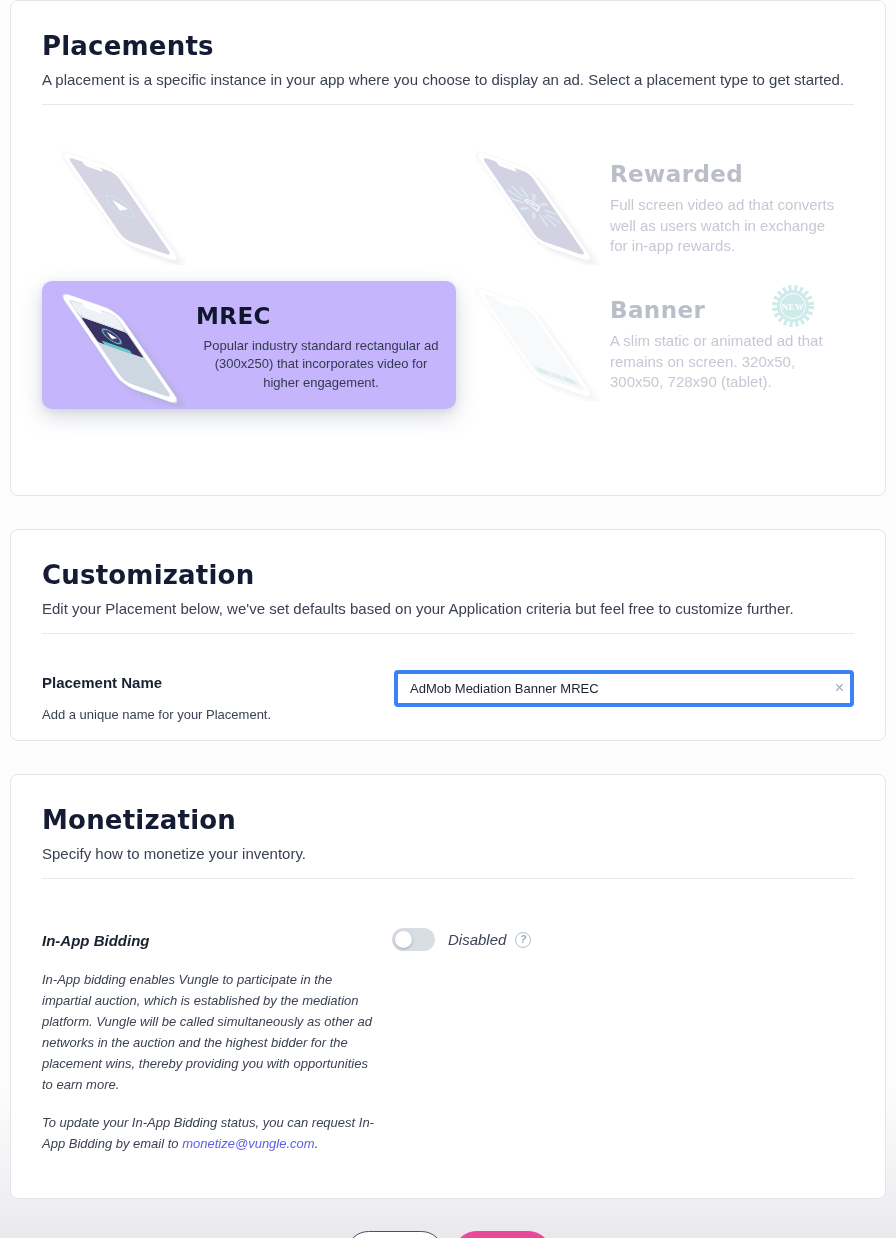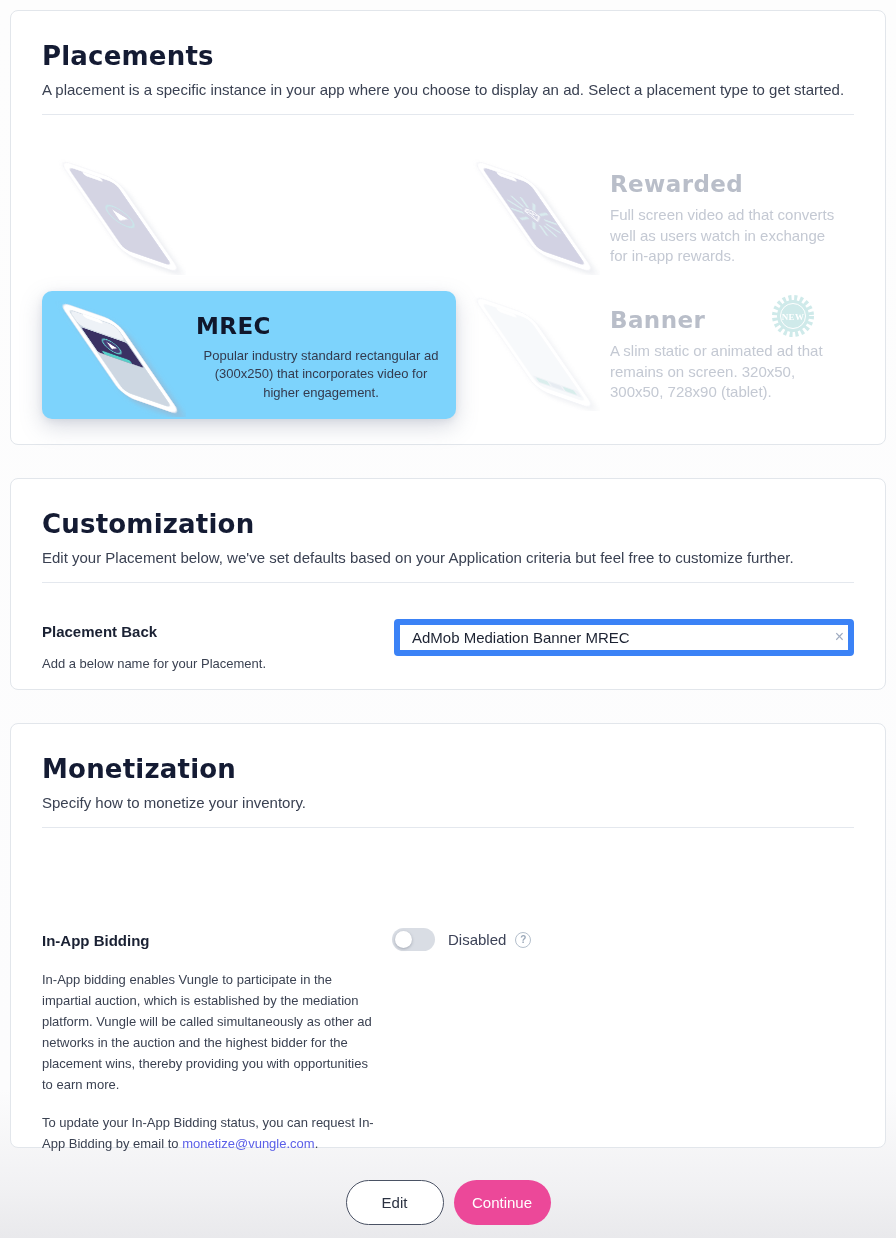--- a/index.html
+++ b/index.html
@@ -22,21 +22,21 @@
     font-size: 26px;
     font-weight: 700;
     color: #141b33;
     letter-spacing: 0.2px;
     margin-bottom: 10px;
   }
   .section-desc { font-size: 15px; color: #3a4152; }
   .divider { border: none; border-top: 1px solid #e4e8ee; margin: 16px 31px 0 31px; }
 
   
-  #placements-card { margin-top: 10px; height: 435px; }
+  #placements-card { margin-top: 0; height: 496px; }
   .placement-grid {
     display: grid;
     grid-template-columns: 414px 400px;
     margin: 34px 0 0 31px;
   }
   .placement-item {
     display: flex;
     align-items: flex-start;
     padding: 10px 10px 10px 12px;
     border-radius: 10px;
@@ -48,53 +48,53 @@
   .p-title {
     font-family: "DejaVu Sans", sans-serif;
     font-size: 23px;
     font-weight: 700;
     letter-spacing: 0.4px;
     color: #b9bec9;
     margin-bottom: 8px;
   }
   .p-desc { font-size: 15px; line-height: 1.38; color: #c4c9d3; }
   .placement-item.selected {
-    background: #7dd3fc;
+    background: #c4b5fd;
     box-shadow: 0 8px 22px rgba(125,135,158,0.30), 0 2px 6px rgba(125,135,158,0.15);
     margin-top: 6px;
     height: 128px;
   }
   .placement-item.selected .p-title { color: #10172c; }
   .placement-item.selected .p-desc { color: #333a4e; font-size: 13px; line-height: 1.42; text-align: center; }
   .banner-item { position: relative; }
   .new-badge { position: absolute; top: 8px; right: 40px; width: 46px; height: 46px; }
 
   
   #customization-card { margin-top: 33px; height: 212px; }
   .field-row { display: flex; align-items: flex-start; padding: 36px 31px 0 31px; }
   .field-label { font-size: 15px; font-weight: 700; color: #1a2133; padding-top: 4px; }
   .field-hint { font-size: 13px; color: #3b4252; margin-top: 16px; }
   .input-wrap { margin-left: auto; position: relative; width: 460px; }
   .text-input {
     width: 100%; height: 37px;
-    border: 6px solid #3b82f6; border-radius: 4px;
+    border: 4px solid #3b82f6; border-radius: 4px;
     padding: 0 34px 0 12px;
     font-family: "Liberation Sans", sans-serif;
-    font-size: 15px; color: #1c2232;
+    font-size: 13px; color: #1c2232;
     outline: none; background: #fff;
   }
   .clear-btn {
     position: absolute; right: 10px; top: 8px;
     font-size: 16px; color: #9fabc0;
     background: none; border: none; cursor: pointer; line-height: 20px;
   }
 
   
   #monetization-card { margin-top: 33px; height: 425px; }
-  .bidding-row { display: flex; align-items: flex-start; padding: 0 31px; margin-top: 104px; }
+  .bidding-row { display: flex; align-items: flex-start; padding: 0 31px; margin-top: 53px; font-style: italic; }
   .bidding-left { width: 350px; }
   .bidding-label { font-size: 15px; font-weight: 700; color: #1a2133; }
   .bidding-para { font-size: 13px; line-height: 1.62; color: #3b4252; margin-top: 20px; width: 332px; }
   .bidding-para + .bidding-para { margin-top: 17px; }
   .email-link { color: #5b5fe8; text-decoration: none; cursor: pointer; }
   .bidding-right { display: flex; align-items: center; margin-top: -4px; }
   .toggle {
     width: 43px; height: 23px; border-radius: 12px;
     background: #d9dde4; position: relative; cursor: pointer; flex: none;
   }
@@ -252,22 +252,22 @@
 
 <section class="card" id="customization-card">
   <div class="card-pad">
     <h1>Customization</h1>
     <p class="section-desc">Edit your Placement below, we've set defaults based on your Application criteria but feel free to customize further.</p>
   </div>
   <hr class="divider">
 
   <div class="field-row">
     <div>
-      <div class="field-label">Placement Back</div>
-      <div class="field-hint">Add a below name for your Placement.</div>
+      <div class="field-label">Placement Name</div>
+      <div class="field-hint">Add a unique name for your Placement.</div>
     </div>
     <div class="input-wrap">
       <input type="text" class="text-input" value="AdMob Mediation Banner MREC" style="">
       <button class="clear-btn">×</button>
     </div>
   </div>
 </section>
 
 <section class="card" id="monetization-card">
   <div class="card-pad">

